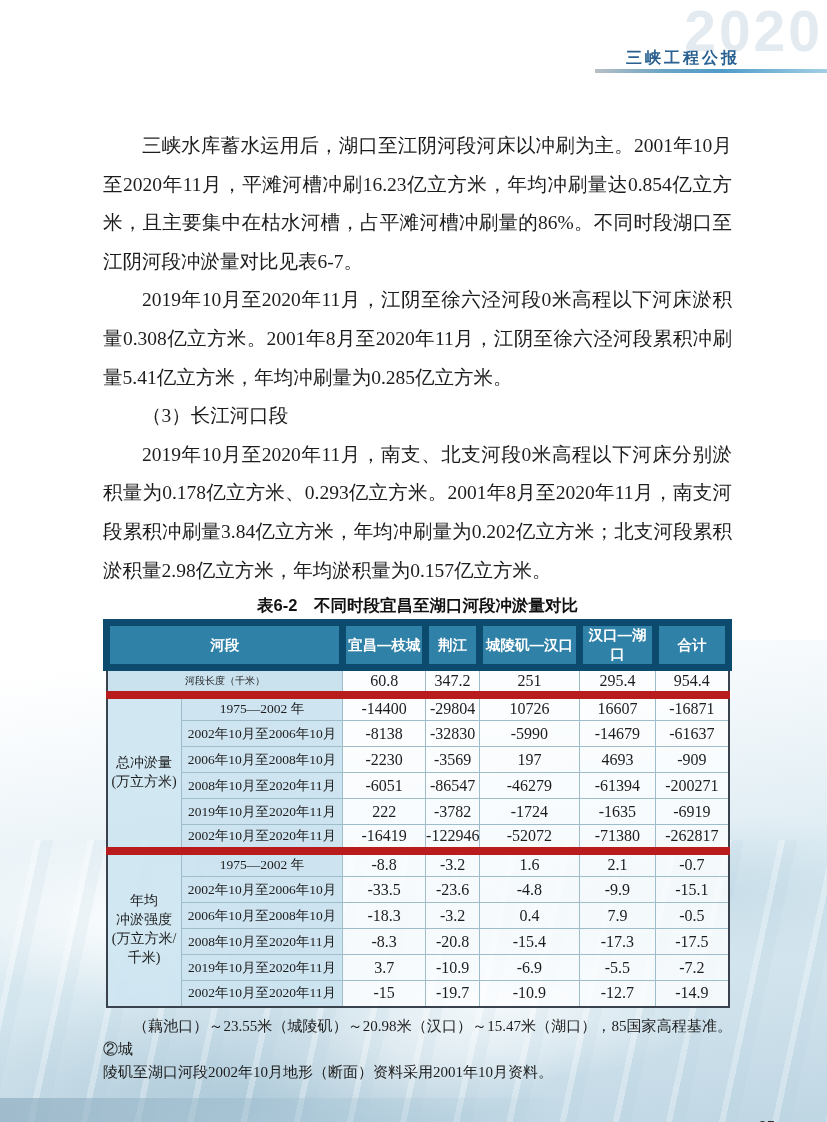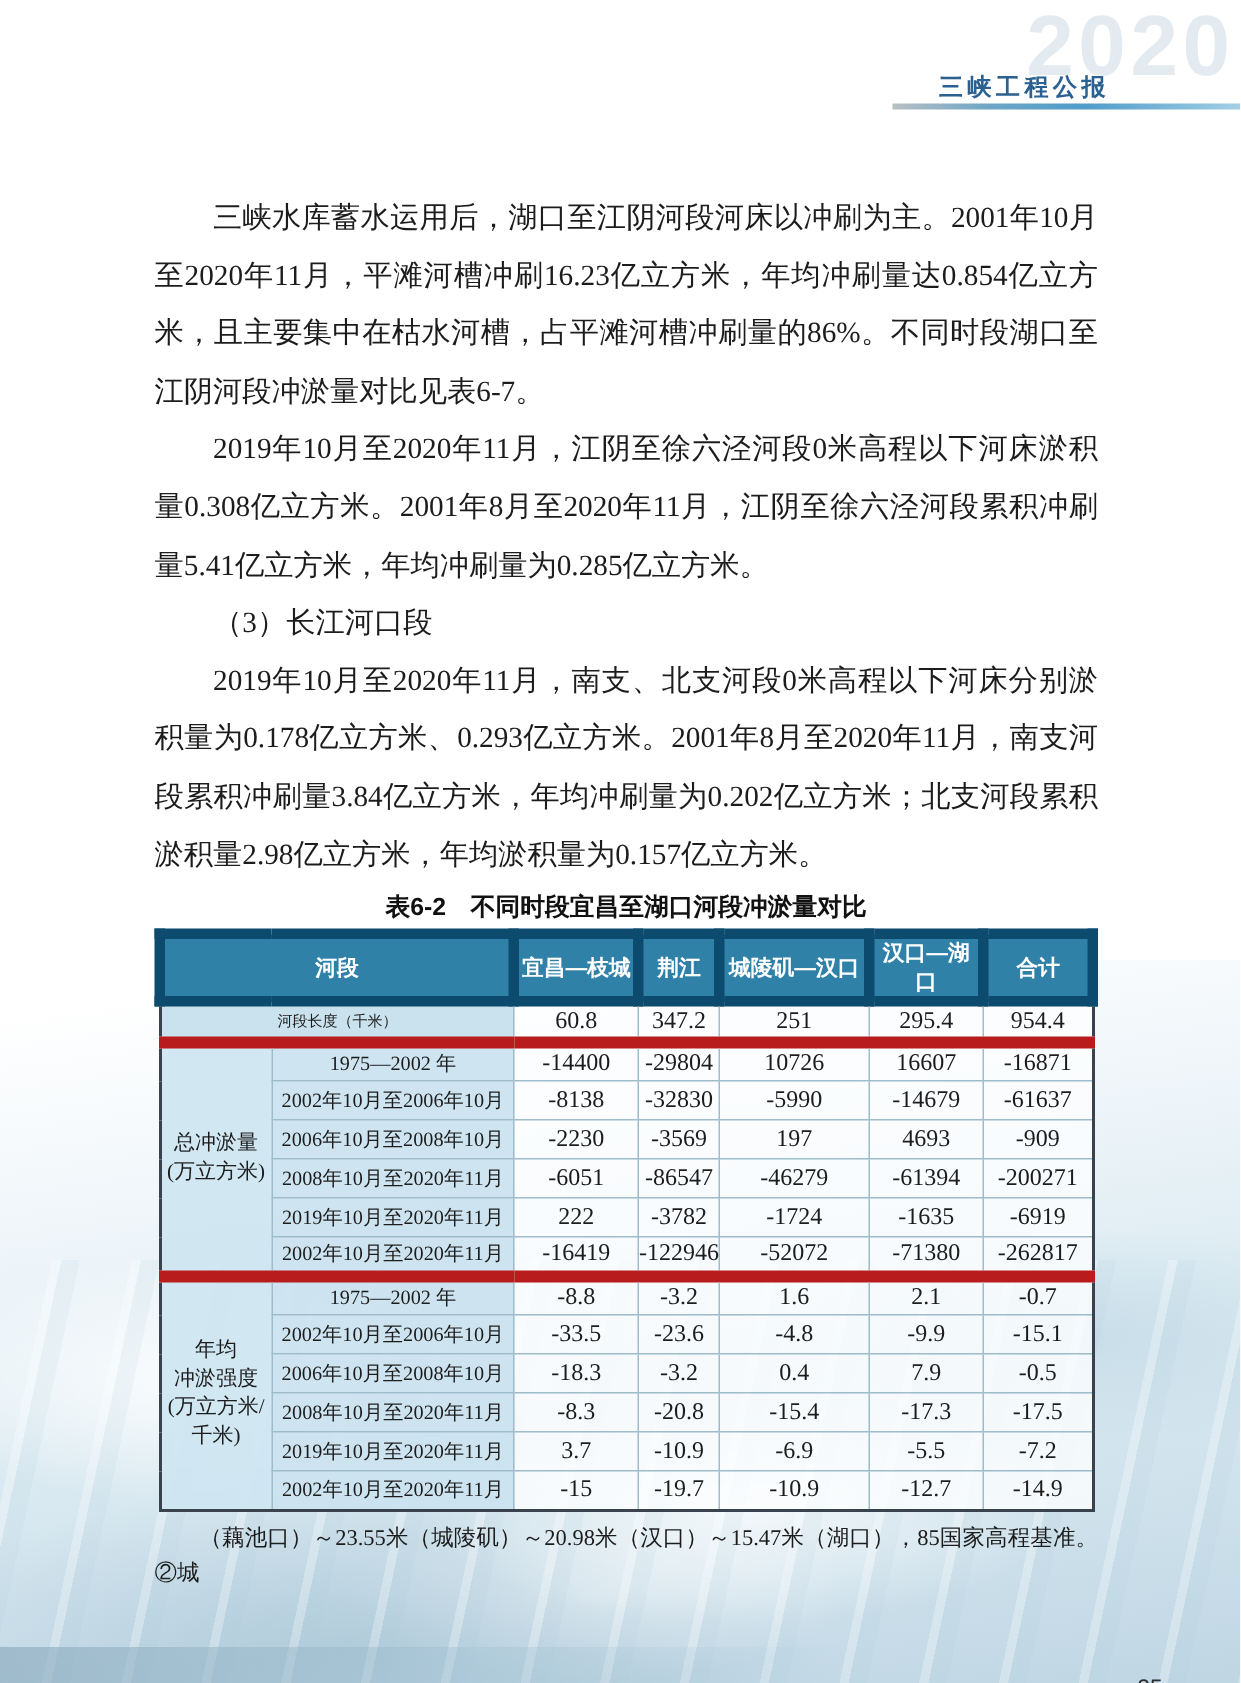--- a/index.html
+++ b/index.html
@@ -232,18 +232,19 @@
             <td class="num-cell">-19.7</td>
             <td class="num-cell">-10.9</td>
             <td class="num-cell">-12.7</td>
             <td class="num-cell">-14.9</td>
           </tr>
         </tbody>
     </table>
 
     <div class="note">
       <div class="note-line">（藕池口）～23.55米（城陵矶）～20.98米（汉口）～15.47米（湖口），85国家高程基准。②城</div>
+      <div class="note-line">陵矶至湖口河段2002年10月地形（断面）资料采用2001年10月资料。</div>
     </div>
   </div>
 
   <div class="page-num">35</div>
 
 </div>
 
 </body></html>

